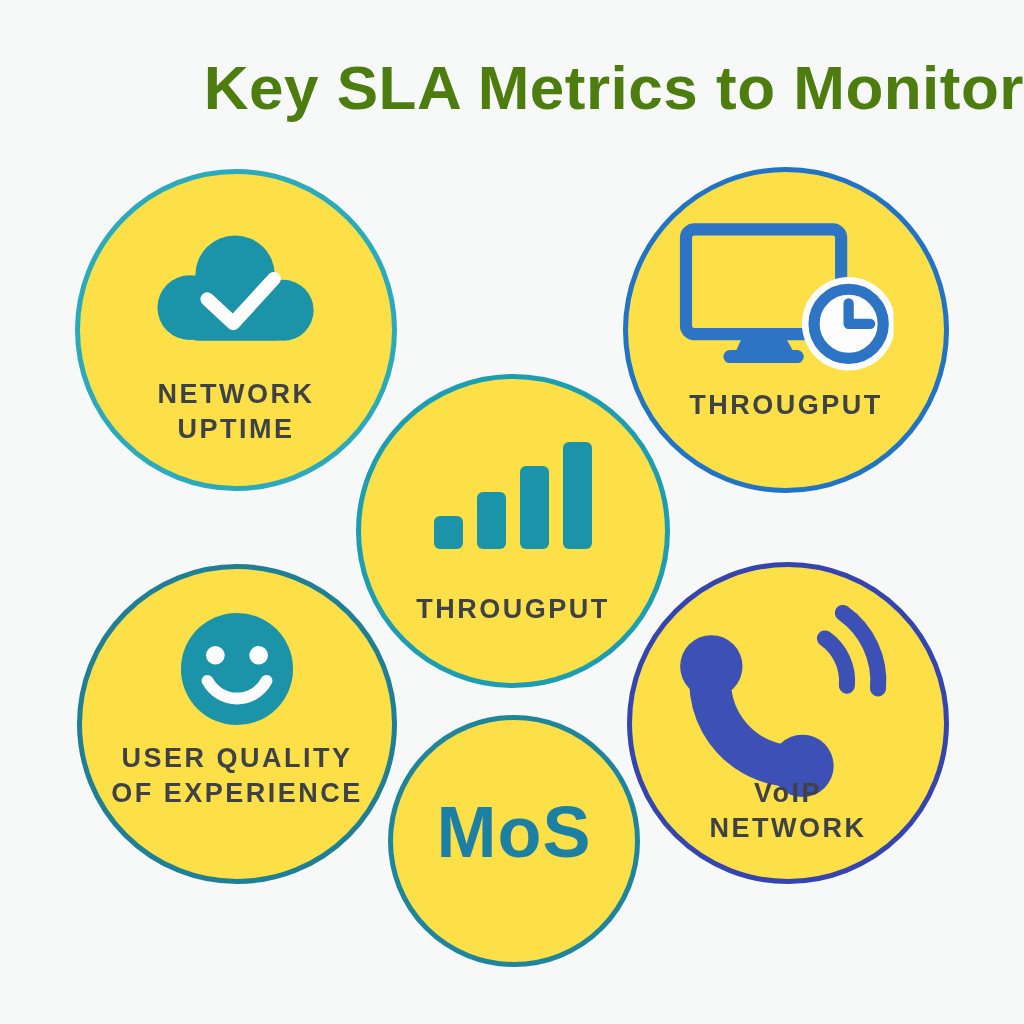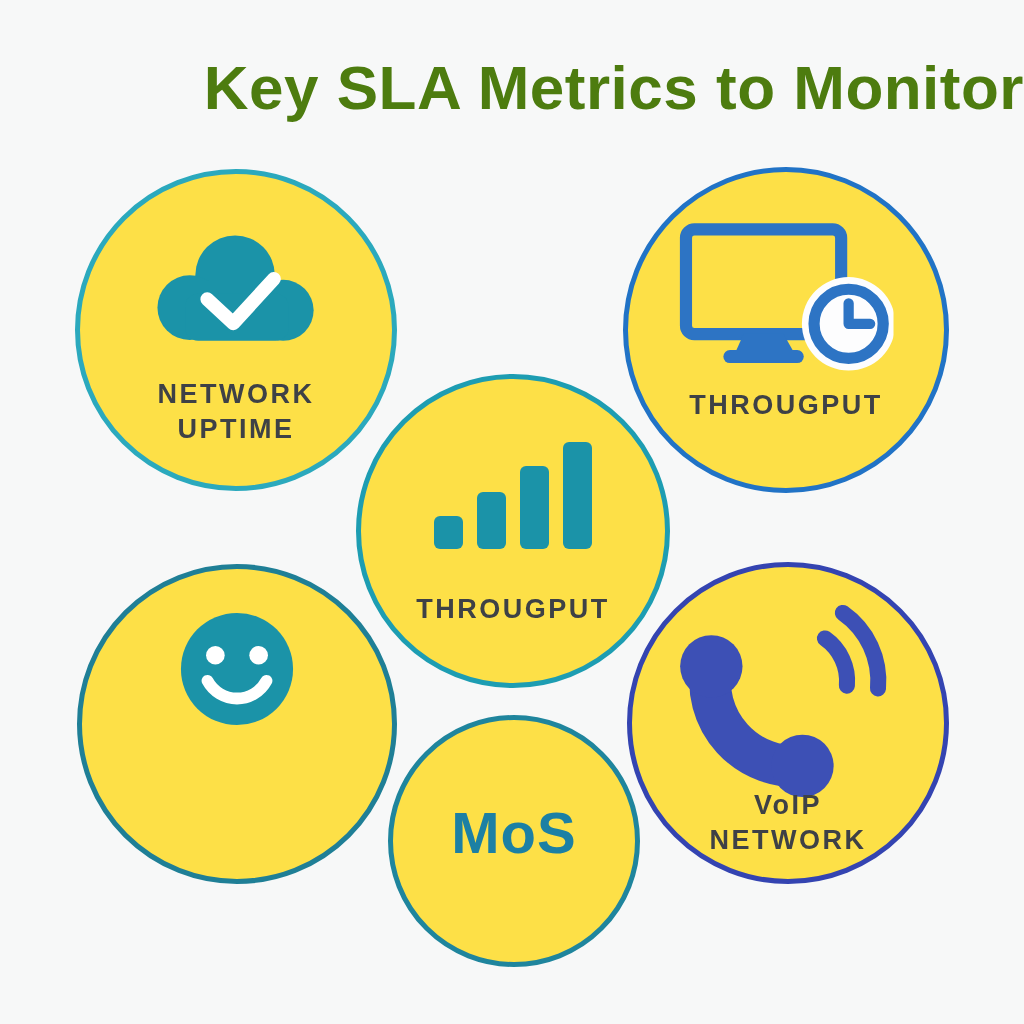--- a/index.html
+++ b/index.html
@@ -28,21 +28,21 @@
     display:block;
   }
   .metric-label{
     position:absolute;left:0;width:100%;transform:translateY(-50%);
     text-align:center;font-size:27px;font-weight:700;
     color:#3e4146;letter-spacing:2.5px;line-height:1.28;
   }
   .metric-label .line{display:block;}
   .mos-text{
     position:absolute;left:0;width:100%;top:112px;transform:translateY(-50%);
-    text-align:center;font-size:58px;font-weight:800;
+    text-align:center;font-size:72px;font-weight:800;
     color:#1c80a4;letter-spacing:1px;
   }
 </style>
 </head>
 <body>
 
 <div class="title">Key SLA Metrics to Monitor</div>
 
 <div class="circle c1">
   <svg class="icon" style="top:116px" width="176" height="122" viewBox="0 0 190 132">
@@ -88,31 +88,35 @@
   </div>
 </div>
 
 <div class="circle c4">
   <svg class="icon" style="top:100px" width="118" height="118" viewBox="0 0 120 120">
     <circle cx="60" cy="60" r="57" fill="#1b93a8"></circle>
     <circle cx="38" cy="46" r="9.5" fill="#ffffff"></circle>
     <circle cx="82" cy="46" r="9.5" fill="#ffffff"></circle>
     <path d="M30 72 A34 34 0 0 0 90 72" fill="none" stroke="#ffffff" stroke-width="12" stroke-linecap="round"></path>
   </svg>
+  <div class="metric-label" style="top:207px">
+    <span class="line">USER QUALITY</span>
+    <span class="line">OF EXPERIENCE</span>
+  </div>
 </div>
 
 <div class="circle c5">
   <div class="mos-text">MoS</div>
 </div>
 
 <div class="circle c6">
   <svg class="icon" style="top:133px" width="226" height="208" viewBox="0 -15 235 220">
     <path d="M36.4 59.4 A90 90 0 0 0 132.8 164.7" fill="none" stroke="#3d50b5" stroke-width="44" stroke-linecap="round"></path>
     <circle cx="36.4" cy="59.4" r="33" fill="#3d50b5"></circle>
     <circle cx="132.8" cy="164.7" r="33" fill="#3d50b5"></circle>
     <path d="M156.6 29.9 A55 55 0 0 1 179.8 79.8" fill="none" stroke="#3d50b5" stroke-width="17" stroke-linecap="round"></path>
     <path d="M175.5 2.9 A88 88 0 0 1 212.7 82.7" fill="none" stroke="#3d50b5" stroke-width="17" stroke-linecap="round"></path>
   </svg>
-  <div class="metric-label" style="top:256px">
+  <div class="metric-label" style="top:244px">
     <span class="line">VoIP</span>
     <span class="line">NETWORK</span>
   </div>
 </div>
 
 </body></html>

